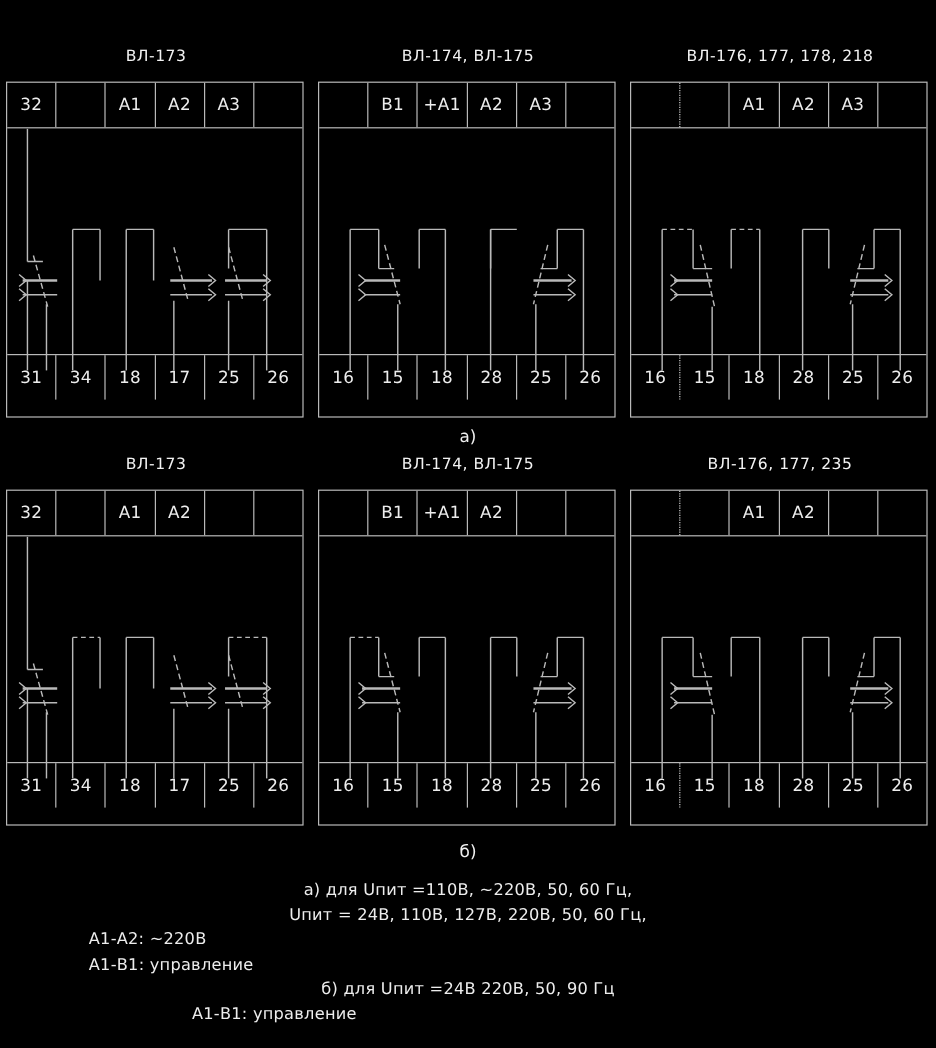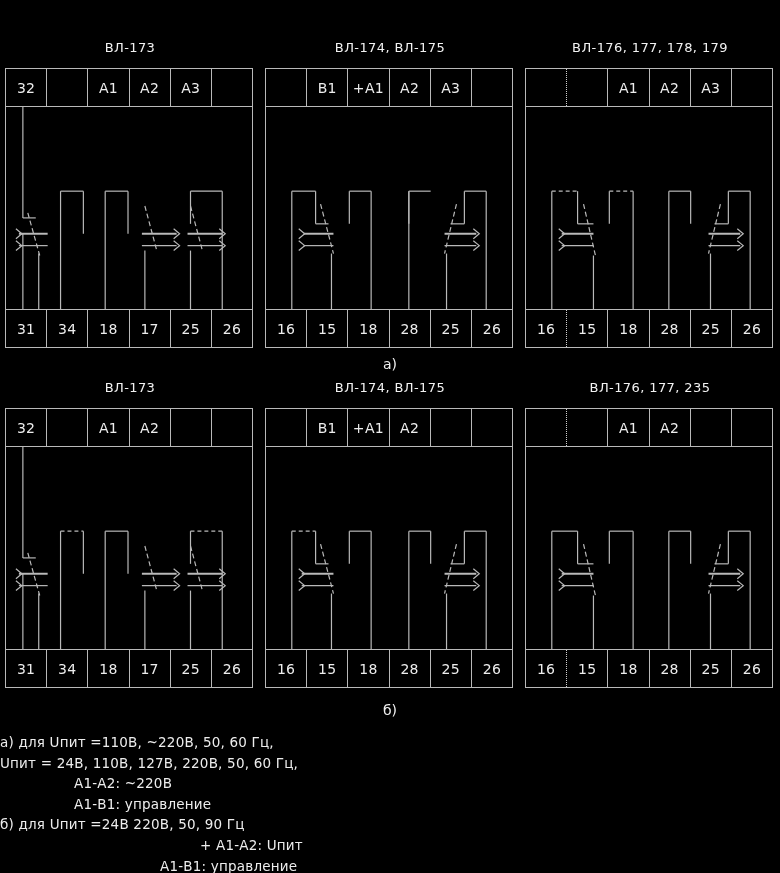--- a/index.html
+++ b/index.html
@@ -37,21 +37,21 @@
     text-align:center;
   }
 
   
   .strip{
     position:absolute;left:0;width:100%;height:38px;
     display:flex;
     box-sizing:border-box;
   }
   .strip.top{top:0;border-bottom:1px solid #b9b9b9;}
-  .strip.bot{bottom:0;border-top:1px solid #b9b9b9;}
+  .strip.bot{bottom:14px;border-top:1px solid #b9b9b9;}
 
   .cell{
     flex:1 1 0;
     border-right:1px solid #b9b9b9;
     box-sizing:border-box;
     display:flex;align-items:center;justify-content:center;
     font-size:14px;
     color:#ededed;
     letter-spacing:.3px;
     position:relative;
@@ -73,21 +73,21 @@
   }
 
   
   .notes{
     position:absolute;left:0;top:692px;width:780px;
     font-size:13.5px;line-height:20.6px;
     color:#ededed;
     letter-spacing:.2px;
   }
   .nline{white-space:pre;display:block;}
-  .n-c{text-align:left;}
+  .n-c{text-align:center;}
   .n-i1{padding-left:74px;}
   .n-i2{padding-left:160px;}
   .n-i3{padding-left:200px;}
 </style>
 </head>
 <body>
 
 <div class="sheet">
 
   <div class="row row-a">
@@ -211,21 +211,21 @@
           <div class="cell">15</div>
           <div class="cell">18</div>
           <div class="cell">28</div>
           <div class="cell">25</div>
           <div class="cell">26</div>
         </div>
       </div>
     </div>
 
     <div class="panel p2">
-      <div class="ptitle">ВЛ-176, 177, 178, 179</div>
+      <div class="ptitle">ВЛ-176, 177, 178, 218</div>
       <div class="body">
         <div class="strip top">
           <div class="cell dash"></div>
           <div class="cell"></div>
           <div class="cell">A1</div>
           <div class="cell">A2</div>
           <div class="cell">A3</div>
           <div class="cell"></div>
         </div>
         <div class="draw">
@@ -448,17 +448,16 @@
 
     <div class="subcap" style="left:360px;top:322px;">б)</div>
   </div>
 
   <div class="notes">
     <span class="nline n-c">а) для Uпит =110В, ~220В, 50, 60 Гц,</span>
     <span class="nline n-c">Uпит = 24В, 110В, 127В, 220В, 50, 60 Гц,</span>
     <span class="nline n-i1">А1-А2: ~220В</span>
     <span class="nline n-i1">А1-В1: управление</span>
     <span class="nline n-c">б) для Uпит =24В 220В, 50, 90 Гц</span>
-    <span class="nline n-i3">+ А1-А2: Uпит</span>
     <span class="nline n-i2">А1-В1: управление</span>
   </div>
 
 </div>
 
 </body></html>

